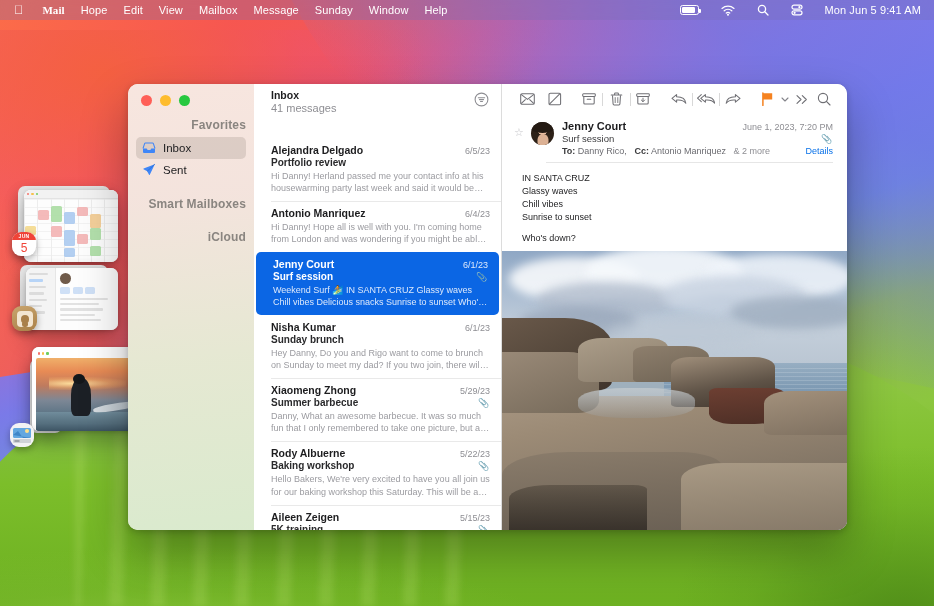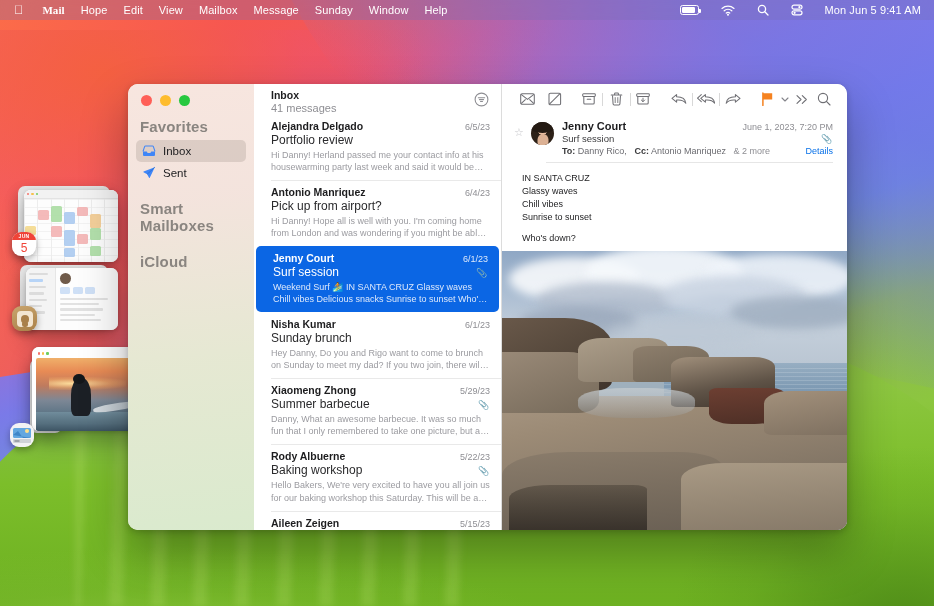--- a/index.html
+++ b/index.html
@@ -90,22 +90,22 @@
   .sidebar {
     width:126px; flex:0 0 126px; position:relative;
     background:linear-gradient(175deg, rgba(247,229,222,.96) 0%, rgba(243,226,219,.95) 26%, rgba(228,231,208,.95) 62%, rgba(216,233,203,.95) 100%);
     padding-top:28px;
   }
   .traffic { position:absolute; left:13px; top:11px; display:flex; gap:8px; }
   .tl { width:11px; height:11px; border-radius:50%; }
   .tl.r { background:#ff5f57; } .tl.y { background:#febc2e; } .tl.g { background:#28c840; }
 
   .sb-head {
-    font-size:15px; font-weight:bold; color:#8a8580;
-    padding:6px 0 5px 12px; letter-spacing:.15px;
+    font-size:12px; font-weight:bold; color:#8a8580;
+    padding:6px 8px 5px 12px; letter-spacing:.15px;text-align:right;
   }
   .sb-item {
     display:flex; align-items:center; gap:7px;
     margin:0 8px; padding:4px 6px; border-radius:5px;
     font-size:11.5px; color:#1d1d1f;
   }
   .sb-item.active { background:rgba(140,125,115,.23); }
   .sb-ico { width:14px; height:14px; display:flex; align-items:center; justify-content:center; color:#3f86f7; }
 
   
@@ -115,32 +115,32 @@
     border-right:1px solid #dcdcdc;
   }
   .list-head {
     height:30px; flex:0 0 30px; display:flex; align-items:flex-start;
     justify-content:space-between; padding:5px 12px 0 17px;
   }
   .lh-title { font-size:10.5px; font-weight:bold; color:#1d1d1f; line-height:1.15; }
   .lh-sub { font-size:11px; color:#8e8e93; line-height:1.3;text-align:right; }
   .filter-btn { width:15px; height:15px; margin-top:3px; color:#8e8e93; }
 
-  .list-scroll { flex:1; overflow:hidden; }
+  .list-scroll { flex:1; overflow:hidden;margin-top:24px; }
   .row { padding:6px 11px 7px 17px; position:relative; cursor:default; }
   .row + .row::before {
     content:""; position:absolute; left:17px; right:0; top:0; height:1px; background:#e9e9e9;
   }
   .row.sel { background:#0b66e4; margin:0 2px; border-radius:5px; }
   .row.sel + .row::before, .row.sel::before { background:transparent; }
   .r-top { display:flex; justify-content:space-between; align-items:baseline; }
   .r-from { font-size:10.5px; font-weight:bold; color:#1d1d1f; }
   .r-date { font-size:9px; color:#8e8e93; flex:0 0 auto; padding-left:6px; }
   .r-mid { display:flex; justify-content:space-between; align-items:baseline; margin-top:1px; }
-  .r-subj { font-size:12px; color:#2a2a2c; font-weight:400; }
+  .r-subj { font-size:10px; color:#2a2a2c; font-weight:700; }
   .r-clip { font-size:9px; color:#a0a0a5; }
   .r-prev {
     font-size:9px; color:#9b9ba0; line-height:1.34; margin-top:2px;
     display:-webkit-box; -webkit-line-clamp:2; -webkit-box-orient:vertical; overflow:hidden;
   }
   .row.sel .r-from, .row.sel .r-subj { color:#ffffff; }
   .row.sel .r-date, .row.sel .r-prev, .row.sel .r-clip { color:#dce8fb; }
 
   
   .reader { flex:1; background:#ffffff; display:flex; flex-direction:column; overflow:hidden; }
@@ -500,23 +500,20 @@
             <span class="r-subj">Portfolio review</span>
           </div>
         <div class="r-prev">Hi Danny! Herland passed me your contact info at his housewarming party last week and said it would be okay for m...</div>
       </div>
 
       <div class="row">
         <div class="r-top">
             <span class="r-from">Antonio Manriquez</span>
             <span class="r-date">6/4/23</span>
           </div>
-        <div class="r-mid">
-            <span class="r-subj">Pick up from airport?</span>
-          </div>
         <div class="r-prev">Hi Danny! Hope all is well with you. I'm coming home from London and was wondering if you might be able to pick me up...</div>
       </div>
 
       <div class="row sel">
         <div class="r-top">
             <span class="r-from">Jenny Court</span>
             <span class="r-date">6/1/23</span>
           </div>
         <div class="r-mid">
             <span class="r-subj">Surf session</span>

